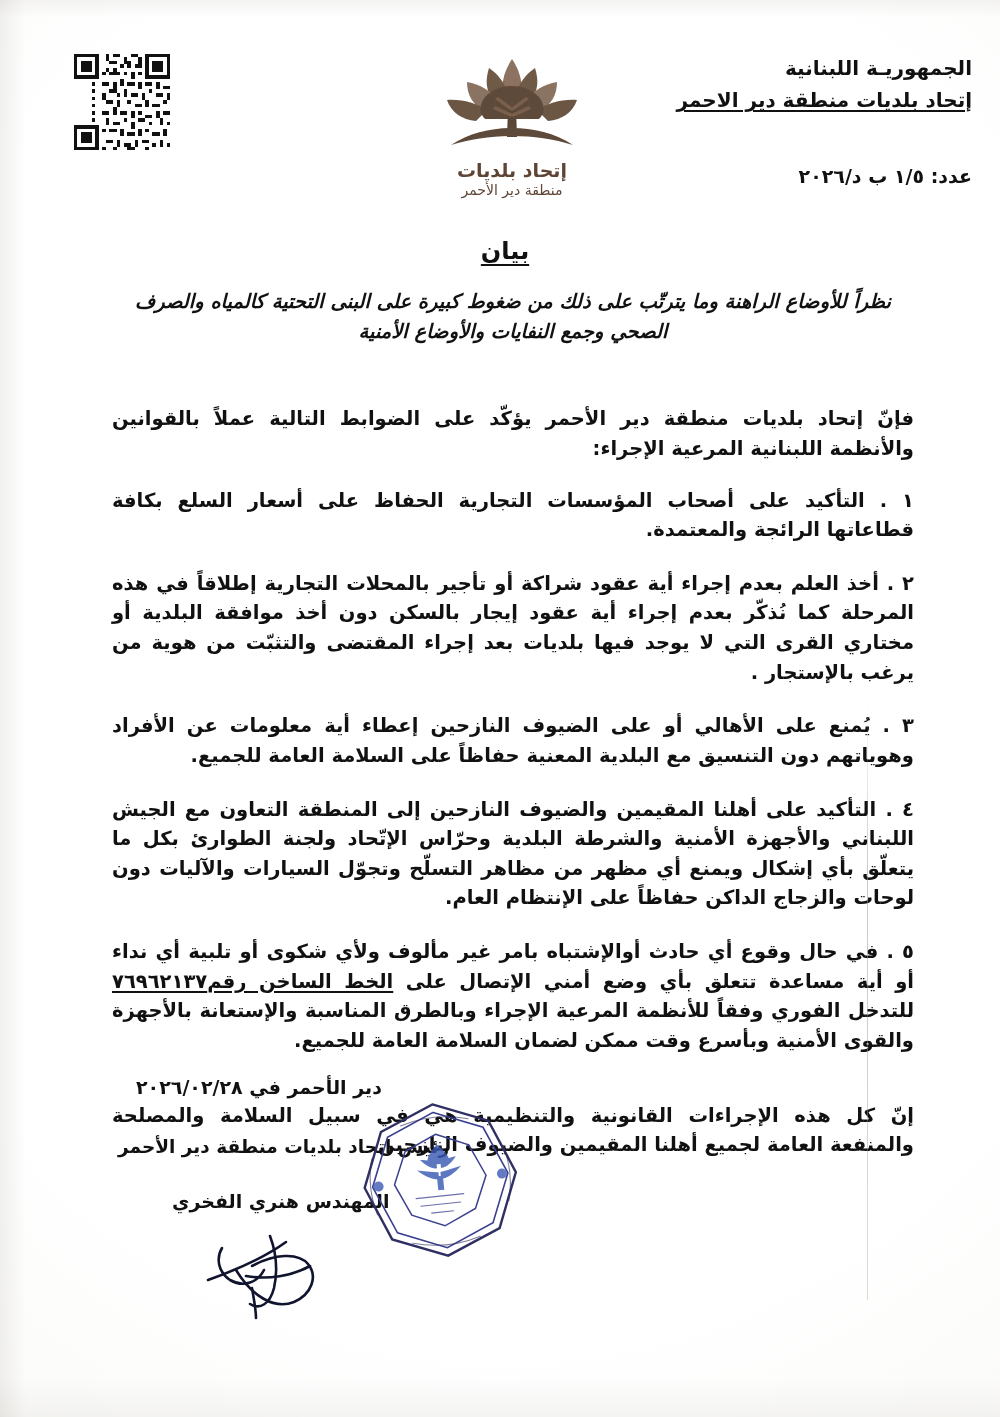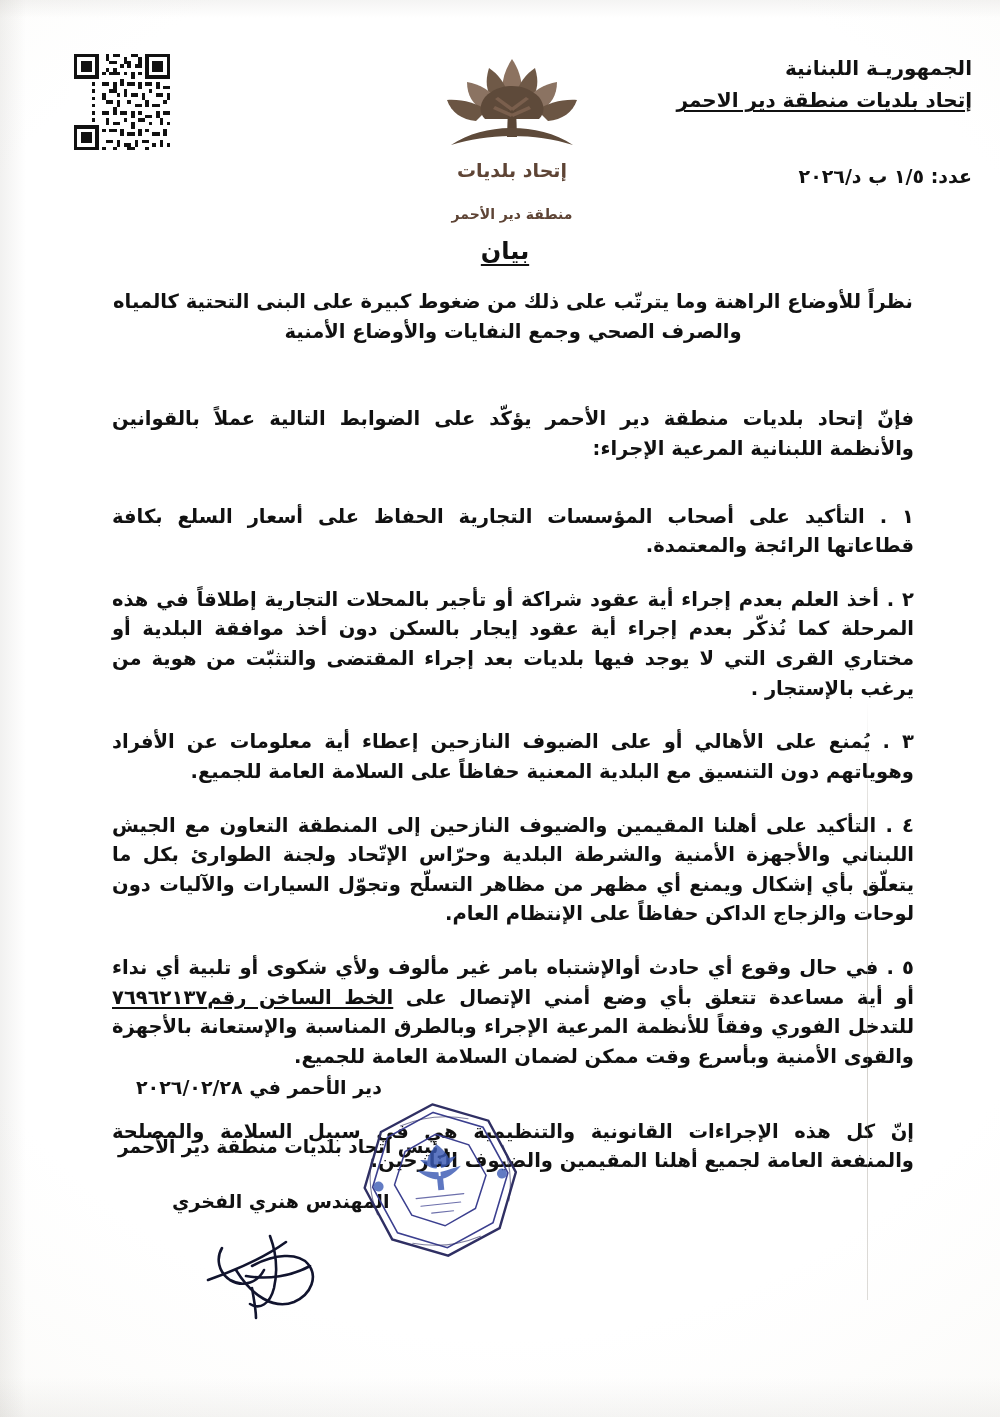--- a/index.html
+++ b/index.html
@@ -73,24 +73,23 @@
   .logo-text-1 {
     font-size: 19px;
     font-weight: bold;
     color: #5e4435;
     letter-spacing: 1px;
     margin-top: -3px;
     line-height: 1.15;
   }
   .logo-text-2 {
     font-size: 14px;
-    font-weight: bold;
+    font-weight: normal;
     color: #5e4435;
     line-height: 1.15;
-    margin-top: 24px;
   }
 
   .letterhead {
     position: absolute;
     right: 28px;
     top: 52px;
     width: 360px;
     color: #111;
   }
   .lh-line {
@@ -135,25 +134,25 @@
   }
 
   .para {
     font-size: 19.5px;
     font-weight: bold;
     line-height: 1.52;
     text-align: justify;
     text-justify: inter-word;
     color: #111;
   }
-  .para.center { text-align: center; }
+  .para.center { text-align: center; font-style: italic; }
 
   .intro { margin: 0 0 0 0; }
   .lead  { margin-top: 58px; }
-  .items { margin-top: 38px; }
+  .items { margin-top: 22px; }
   .item  { margin-bottom: 24px; }
   .closing { margin-top: 45px; }
 
   .hotline {
     text-decoration: underline;
     text-decoration-thickness: 2px;
     text-underline-offset: 3px;
   }
 
   

